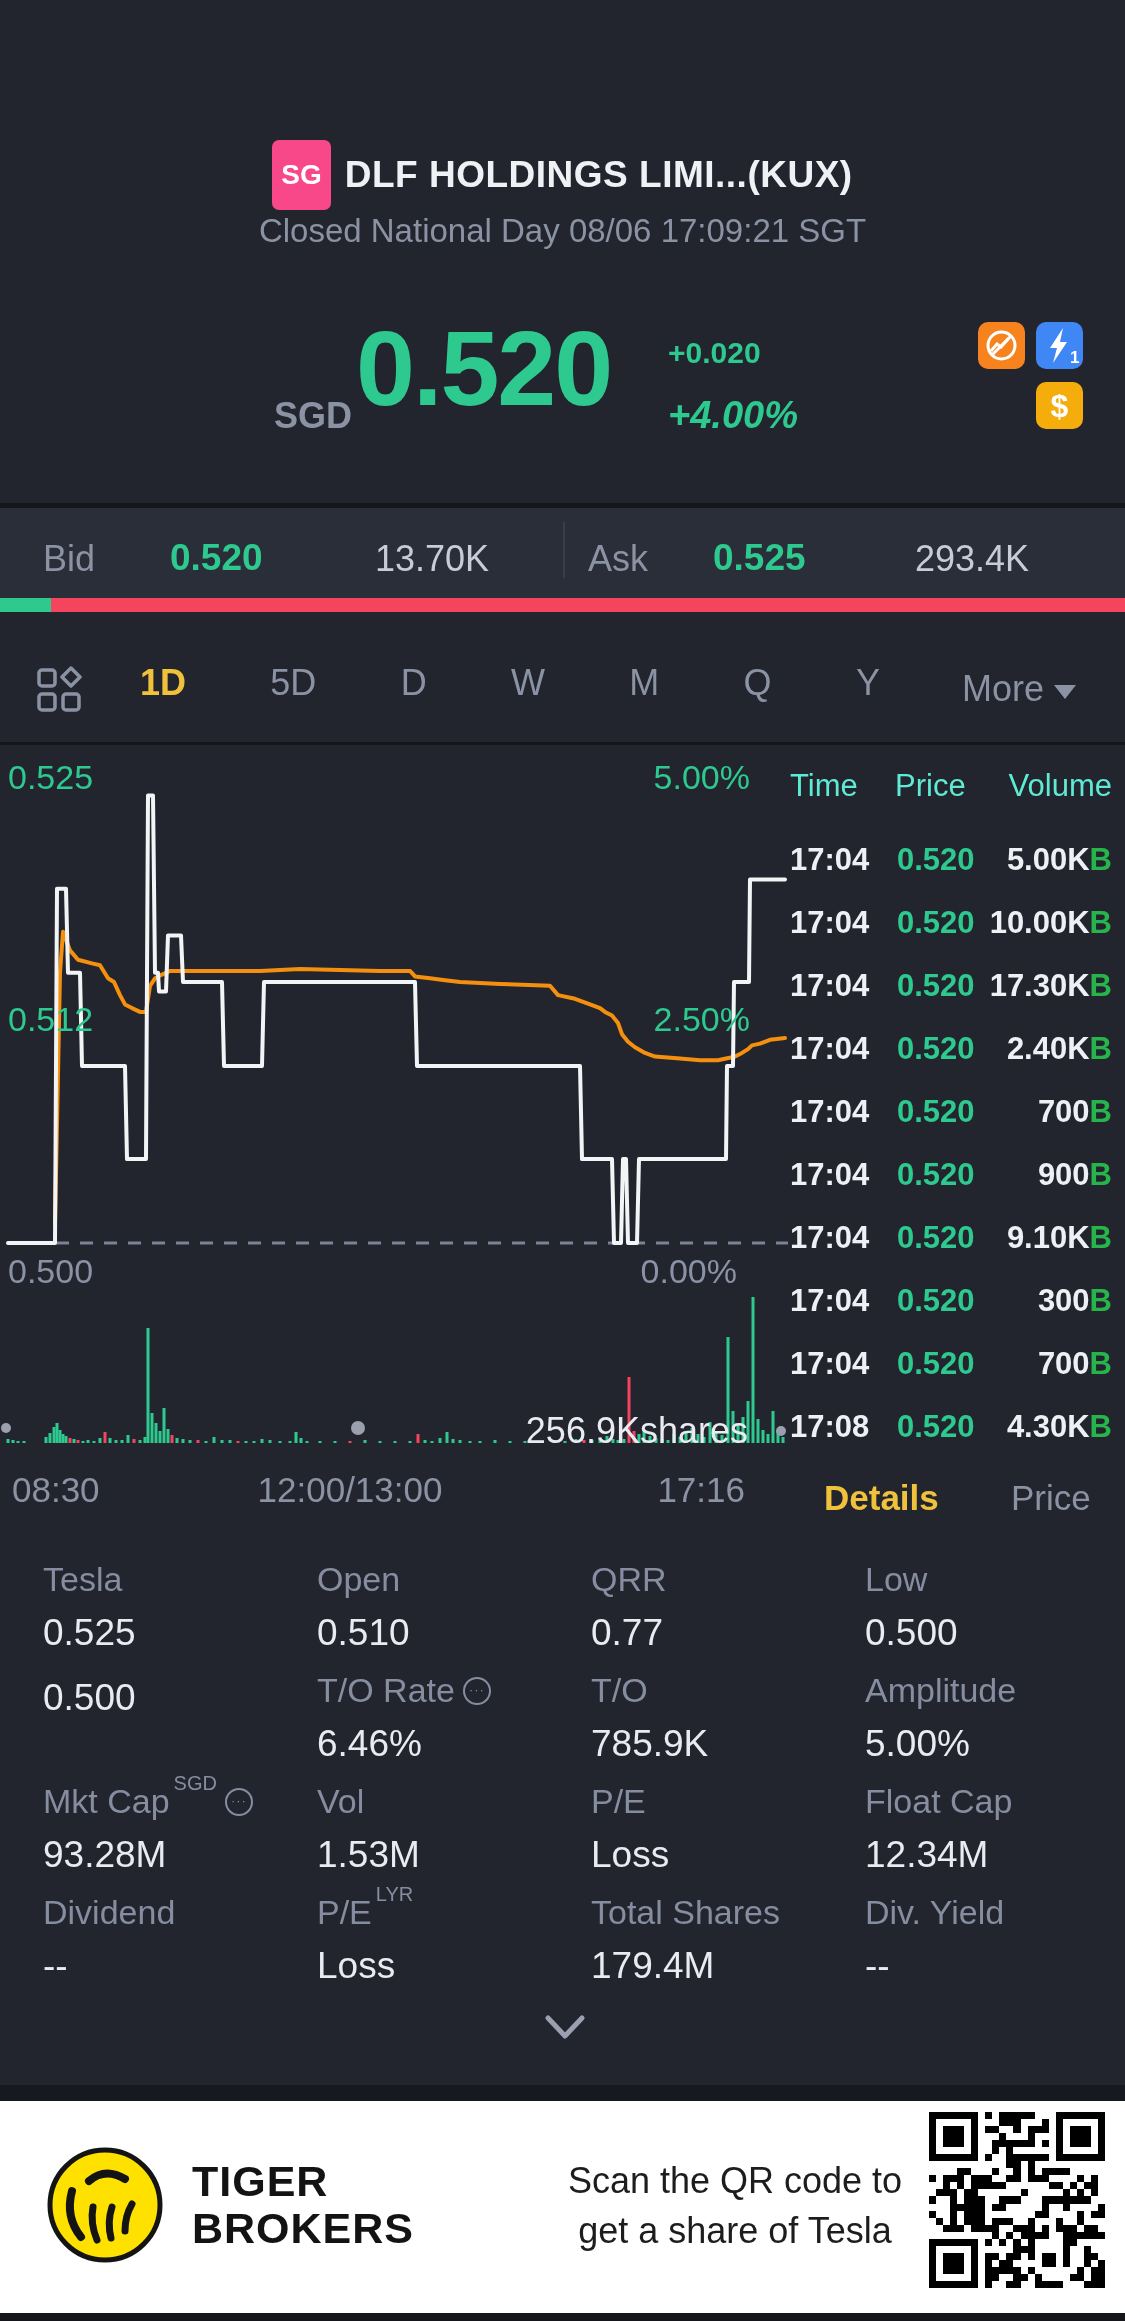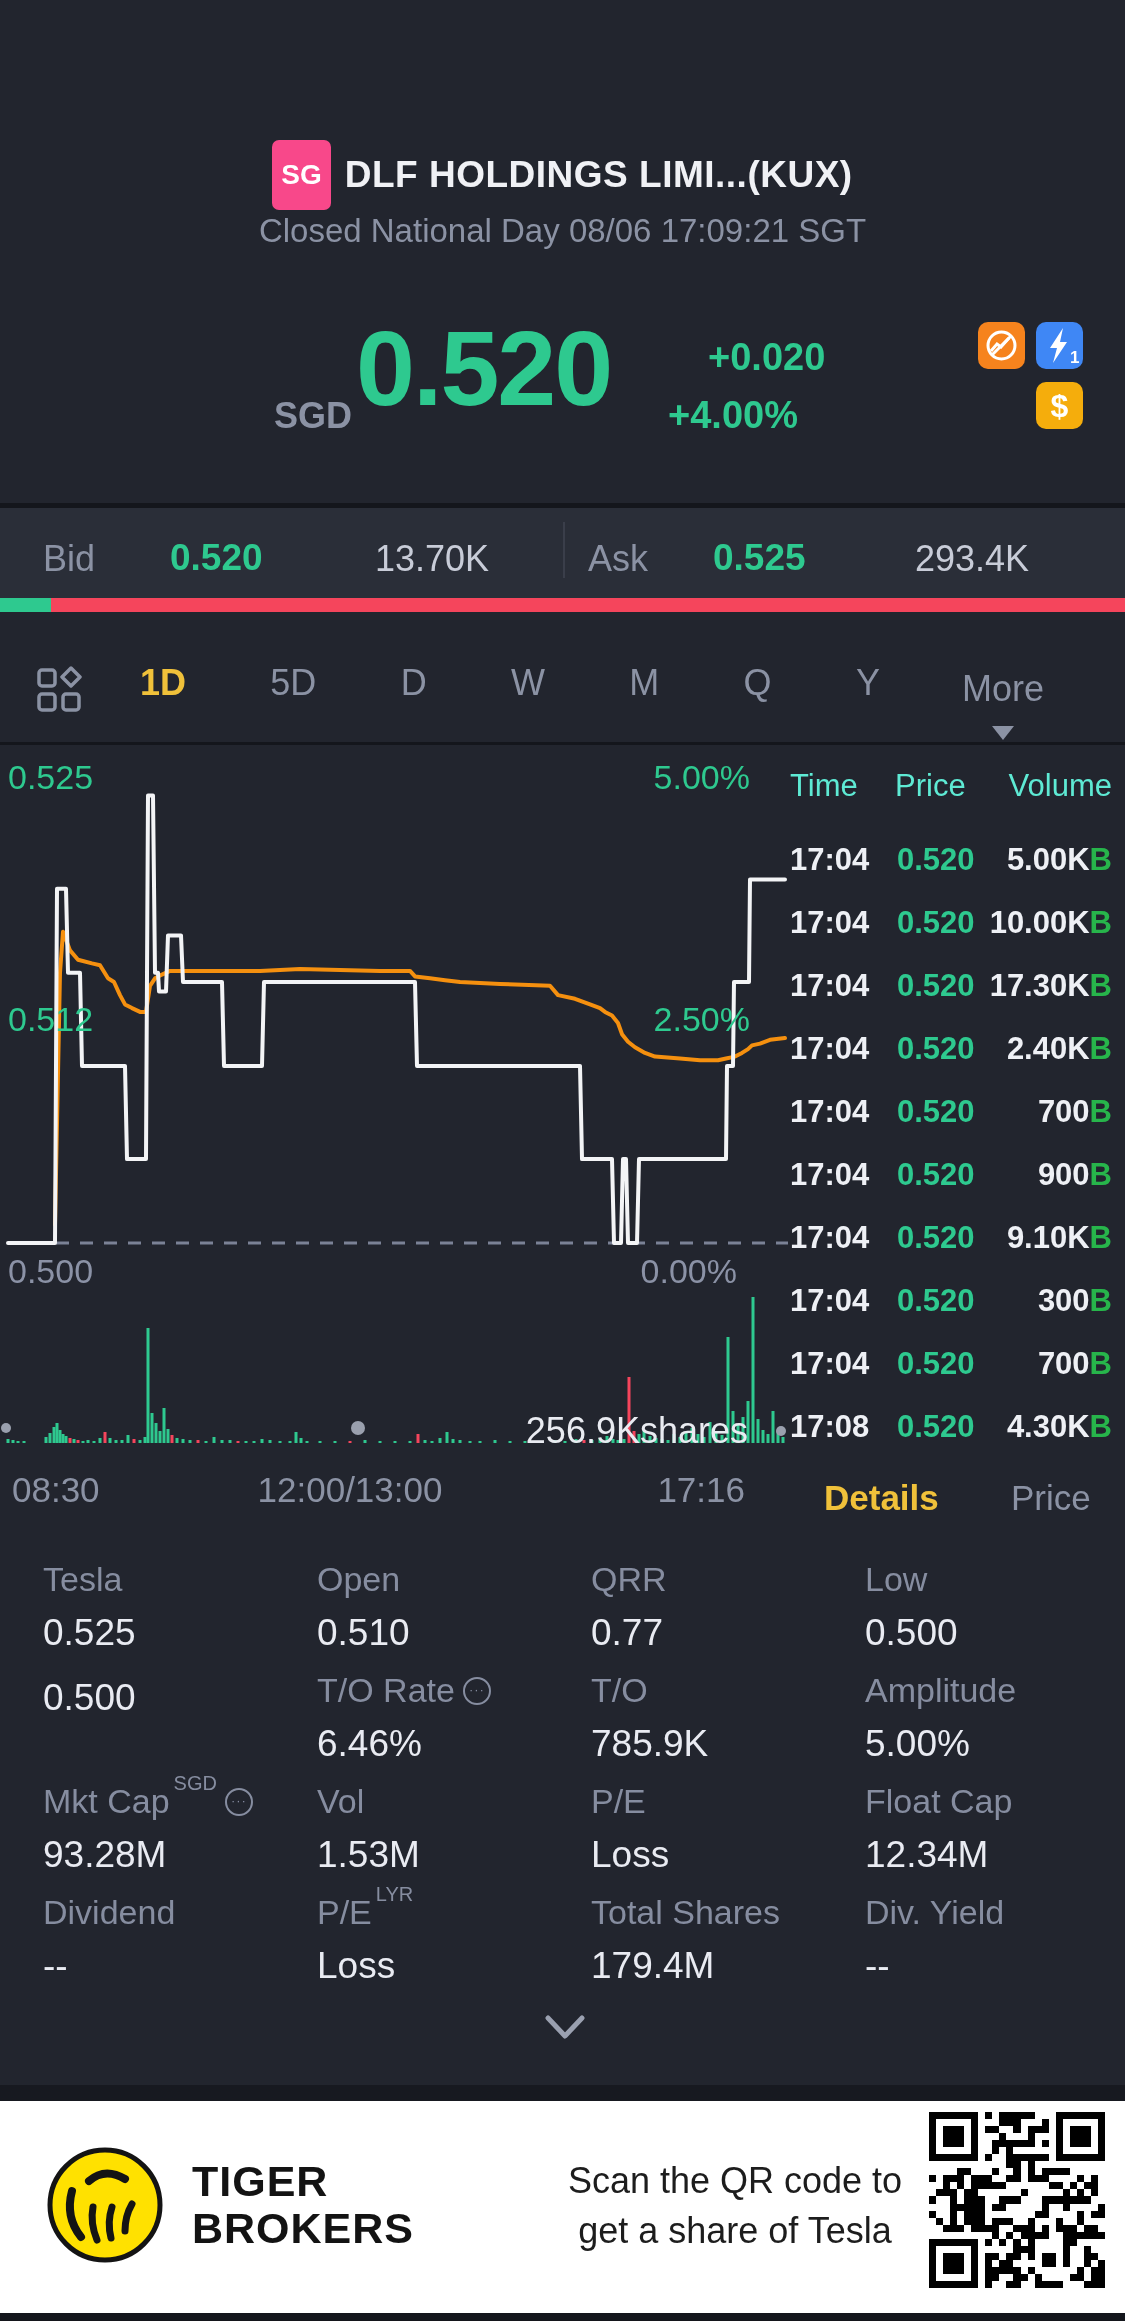--- a/index.html
+++ b/index.html
@@ -8,36 +8,36 @@
   .abs{position:absolute;}
   .sep{background:#14161c;}
   
   .title-row{top:140px;left:0;width:1125px;display:flex;justify-content:center;align-items:center;gap:14px;z-index:2;}
   .sg-badge{background:#f8488a;color:#fff;font-size:28px;font-weight:bold;border-radius:7px;padding:19px 9px;}
   .title{color:#f0f1f5;font-size:37px;font-weight:bold;letter-spacing:.5px;}
   .status{top:212px;left:0;width:1125px;text-align:center;color:#8b92a4;font-size:33px;z-index:2;}
   
   .cur{left:274px;top:395px;color:#8b92a4;font-size:36px;font-weight:bold;z-index:2;}
   .big-price{left:356px;top:308px;color:#2ec98f;font-size:106px;font-weight:600;letter-spacing:-2px;z-index:2;}
-  .chg{left:708px;top:336px;color:#2ec98f;font-size:38px;font-weight:600;z-index:2;}
-  .chgp{left:668px;top:394px;color:#2ec98f;font-size:38px;font-weight:600;z-index:2;}
+  .chg{left:668px;top:336px;color:#2ec98f;font-size:30px;font-weight:600;z-index:2;}
+  .chgp{left:668px;top:394px;color:#2ec98f;font-size:38px;font-weight:600;z-index:2;font-style:italic;}
   .qicon{width:47px;height:47px;z-index:2;}
   
   .bidask-bg{left:0;top:508px;width:1125px;height:104px;background:#2a2e38;z-index:1;}
   .ba-label{color:#8b92a4;font-size:36px;z-index:2;top:538px;}
   .ba-price{color:#2ec98f;font-size:37px;font-weight:bold;z-index:2;top:537px;}
   .ba-size{color:#c8ccd8;font-size:36px;z-index:2;top:538px;}
   .ba-div{left:563px;top:522px;width:2px;height:56px;background:#3a3e4a;z-index:2;}
   .ratio-green{left:0;top:598px;height:14px;background:#2ec98f;z-index:2;}
   .ratio-red{top:598px;height:14px;background:#f5455c;z-index:2;}
   
   .tabs{left:140px;top:662px;width:740px;display:flex;justify-content:space-between;align-items:center;z-index:2;}
   .tab{color:#8b92a4;font-size:36px;cursor:pointer;}
   .tab.active{color:#f0c13a;font-weight:bold;}
-  .more{left:962px;top:668px;color:#8b92a4;font-size:36px;display:flex;align-items:center;gap:10px;z-index:2;flex-direction:column;}
+  .more{left:962px;top:668px;color:#8b92a4;font-size:36px;display:flex;align-items:center;gap:10px;z-index:2;}
   .caret{width:0;height:0;border-left:11px solid transparent;border-right:11px solid transparent;border-top:14px solid #8b92a4;margin-top:6px;}
   
   .ylab{font-size:34px;z-index:3;}
   .green{color:#2ec98f;} .gray{color:#8b92a6;}
   .r-align{width:160px;text-align:right;}
   .xlab{color:#8b92a4;font-size:35px;z-index:3;}
   .shares{left:440px;top:1410px;width:308px;text-align:right;color:#e9ebf1;font-size:36px;z-index:3;}
   
   .ts-head{color:#5eead4;font-size:31px;z-index:3;top:768px;}
   #ts-rows{left:740px;top:836px;width:385px;z-index:3;}

